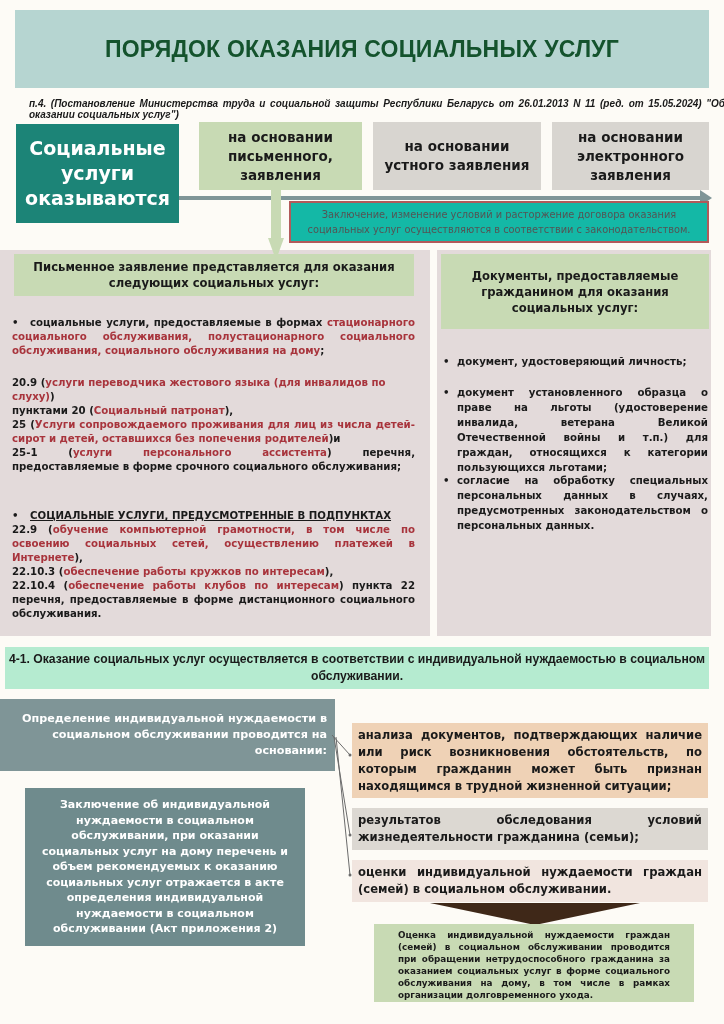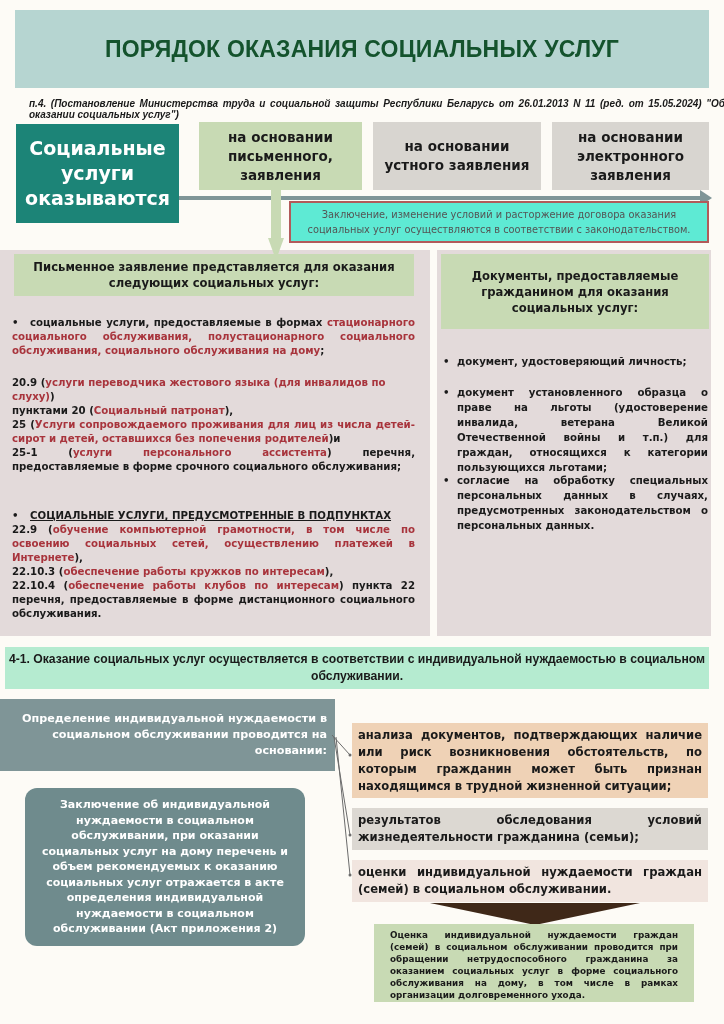--- a/index.html
+++ b/index.html
@@ -27,21 +27,21 @@
     #basis-0 { left: 199px; width: 163px; background: #c8dab4; }
     #basis-1 { left: 373px; width: 168px; background: #d8d5d0; }
     #basis-2 { left: 552px; width: 157px; background: #d8d5d0; }
 
     #timeline-line { left: 179px; top: 196px; width: 524px; height: 4px; background: #7f9597; }
     #timeline-arrow { left: 700px; top: 190px; width: 0; height: 0; border-top: 8px solid transparent; border-bottom: 8px solid transparent; border-left: 12px solid #7f9597; }
 
     #connector-stem { left: 271px; top: 190px; width: 10px; height: 55px; background: #c8dab4; }
     #connector-tip { left: 268px; top: 238px; width: 0; height: 0; border-left: 8px solid transparent; border-right: 8px solid transparent; border-top: 22px solid #c8dab4; }
 
-    #contract-note { left: 289px; top: 201px; width: 420px; height: 42px; background: #5eead4; border: 2px solid #b25a5a;
+    #contract-note { left: 289px; top: 201px; width: 420px; height: 42px; background: #14b8a6; border: 2px solid #b25a5a;
       font-size: 9.8px; line-height: 15px; color: #545454; display: flex; align-items: center; justify-content: center; text-align: center; padding: 0 6px; }
 
     #left-panel { left: 0; top: 250px; width: 430px; height: 386px; background: #e3dada; }
     #right-panel { left: 437px; top: 250px; width: 274px; height: 386px; background: #e3dada; }
 
     #written-header { left: 7px; top: 254px; width: 400px; height: 42px; background: #c8dab4;
       font-size: 11.6px; font-weight: bold; line-height: 16px; display: flex; align-items: center; justify-content: center; text-align: center; margin-left: 7px; }
 
     .list-text { font-size: 10.2px; font-weight: bold; line-height: 14px; }
     #wl-0 { left: 12px; top: 316px; width: 403px; }
@@ -65,26 +65,26 @@
 
     #determination-box { left: 0; top: 699px; width: 335px; height: 72px; background: #7f9597; color: #fff;
       font-size: 11.2px; font-weight: bold; line-height: 16px; display: flex; align-items: center; justify-content: flex-end; text-align: right; padding-right: 8px; }
 
     .basis-item { left: 352px; width: 356px; font-size: 11.6px; font-weight: bold; line-height: 17px; padding: 4px 6px; text-align: justify; }
     #bi-0 { top: 723px; height: 75px; background: #efd2b6; }
     #bi-1 { top: 808px; height: 42px; background: #dcd8d2; }
     #bi-2 { top: 860px; height: 42px; background: #f1e5df; }
 
     #conclusion-box { left: 25px; top: 788px; width: 280px; height: 158px; background: #6f8b8d; color: #fff;
-      font-size: 11px; font-weight: bold; line-height: 15.5px; display: flex; align-items: center; justify-content: center; text-align: center; padding: 4px 12px; border-radius: 12px; }
+      font-size: 11px; font-weight: bold; line-height: 15.5px; display: flex; align-items: center; justify-content: center; text-align: center; padding: 4px 12px; }
 
     #brown-arrow { left: 430px; top: 903px; width: 0; height: 0; border-left: 105px solid transparent; border-right: 105px solid transparent; border-top: 22px solid #3f2818; }
 
     #assessment-note { left: 374px; top: 924px; width: 320px; height: 78px; background: #c8dab4;
-      font-size: 8.8px; font-weight: bold; line-height: 12px; padding: 5px 16px; text-align: justify; }
+      font-size: 8.8px; font-weight: bold; line-height: 12px; padding: 5px 24px; text-align: justify; }
 
     #connector-lines { left: 330px; top: 735px; width: 30px; height: 150px; }
   </style>
 </head>
 <body>
 
 <div class="abs" id="title-box">
   <h1>ПОРЯДОК ОКАЗАНИЯ СОЦИАЛЬНЫХ УСЛУГ</h1>
 </div>
 

